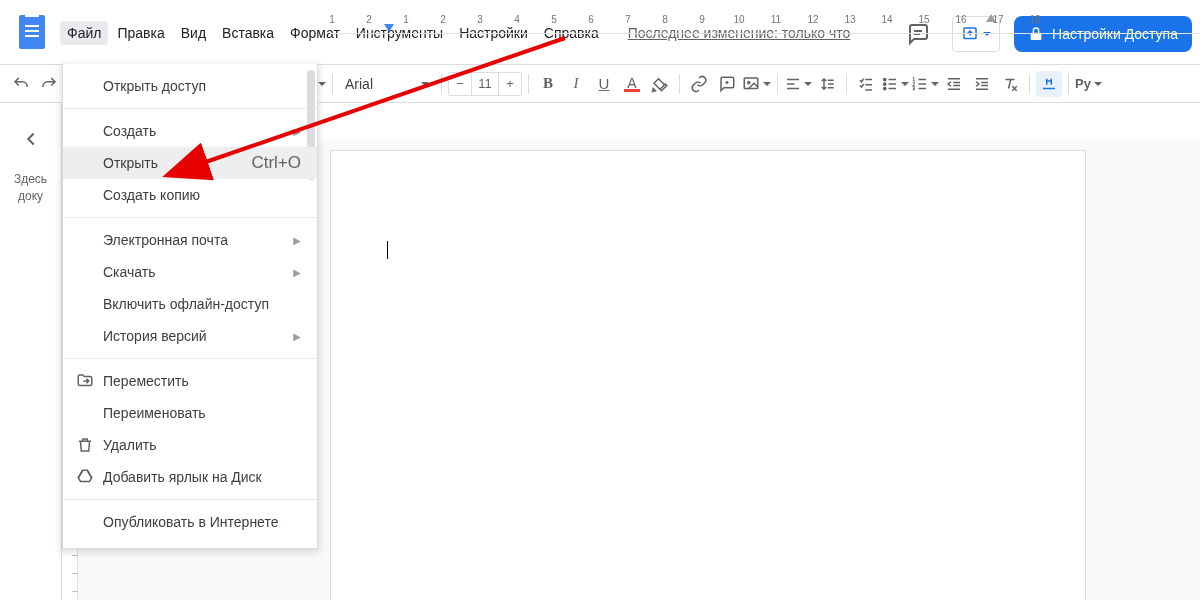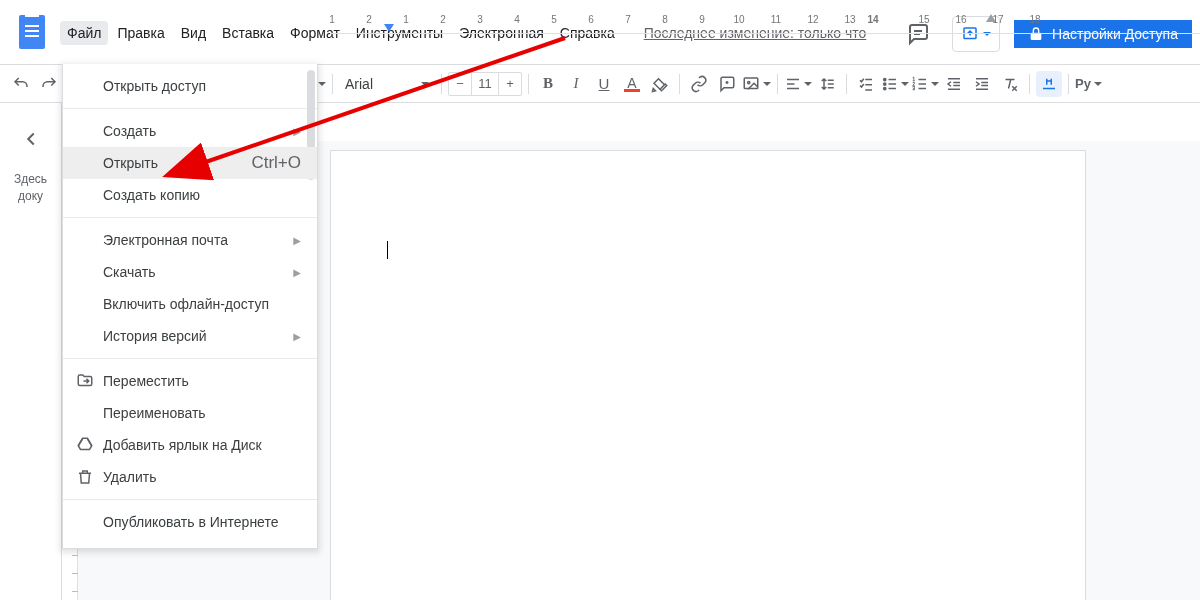--- a/index.html
+++ b/index.html
@@ -17,21 +17,21 @@
   .title-icon { width: 20px; height: 20px; color: #5f6368; display: flex; align-items: center; justify-content: center; }
 
   
   .menubar { display: flex; align-items: center; gap: 2px; padding-left: 4px; padding-top: 2px;}
   .menu-item { padding: 4px 7px; font-size: 14px; color: #202124; border-radius: 4px; cursor: pointer; }
   .menu-item.active { background: #e8eaed; }
   .last-edit { margin-left: 20px; color: #5f6368; text-decoration: underline; font-size: 14px; cursor: pointer;}
   .title-right { position: absolute; right: 8px; top: 14px; display: flex; align-items: center; gap: 14px; }
   .icon-btn { width: 40px; height: 40px; border-radius: 50%; display: flex; align-items: center; justify-content: center; color: #5f6368; cursor: pointer;}
   .present-btn { width: 48px; height: 36px; border: 1px solid #dadce0; border-radius: 4px; display: flex; align-items: center; justify-content: center; color: #1a73e8; font-weight: bold; cursor:pointer;}
-  .share-btn { height: 28px; background: #1a73e8; color: #fff; border-radius: 0; padding: 0 14px; display: flex; align-items: center; gap: 8px; font-weight: 500; font-size: 14px; cursor:pointer;}
+  .share-btn { height: 36px; background: #1a73e8; color: #fff; border-radius: 8px; padding: 0 14px; display: flex; align-items: center; gap: 8px; font-weight: 500; font-size: 14px; cursor:pointer;}
 
   .divider-h { height: 1px; background: #dadce0; width: 100%; }
 
   
   .toolbar { height: 38px; display: flex; align-items: center; gap: 2px; padding: 0 8px; border-bottom: 1px solid #dadce0; color: #5f6368; font-size: 13px; position: relative; }
   .tbtn { min-width: 26px; height: 26px; display: flex; align-items: center; justify-content: center; border-radius: 2px; cursor: pointer; color: #5f6368;}
   .tsep { width: 1px; height: 20px; background: #dadce0; margin: 0 4px; }
   .select { display: flex; align-items: center; gap: 4px; padding: 0 6px; height: 26px; cursor: pointer; font-size: 14px; color: #3c4043;}
   .font-size-box { display: flex; align-items: center; border: 1px solid #dadce0; border-radius: 2px; height: 24px;}
   .font-size-box .seg { width: 22px; display: flex; align-items: center; justify-content: center; height: 100%; }
@@ -84,21 +84,21 @@
       <div class="logo-rect"></div>
     </div>
   <div class="title-col">
     <div class="menubar">
       <span class="menu-item active">Файл</span>
       <span class="menu-item">Правка</span>
       <span class="menu-item">Вид</span>
       <span class="menu-item">Вставка</span>
       <span class="menu-item">Формат</span>
       <span class="menu-item">Инструменты</span>
-      <span class="menu-item">Электронная</span>
+      <span class="menu-item">Настройки</span>
       <span class="menu-item">Справка</span>
       <span class="last-edit">Последнее изменение: только что</span>
     </div>
   </div>
 
   <div class="title-right">
     <div class="icon-btn">
       <svg width="24" height="24" viewBox="0 0 24 24" fill="none" stroke="#5f6368" stroke-width="2">
           <path d="M21 15a2 2 0 01-2 2H8l-4 4V5a2 2 0 012-2h13a2 2 0 012 2z"></path>
           <line x1="8" y1="9" x2="16" y2="9"></line>
@@ -327,21 +327,21 @@
     <span class="num" style="left: 187px;">4</span>
     <span class="num" style="left: 224px;">5</span>
     <span class="num" style="left: 261px;">6</span>
     <span class="num" style="left: 298px;">7</span>
     <span class="num" style="left: 335px;">8</span>
     <span class="num" style="left: 372px;">9</span>
     <span class="num" style="left: 409px;">10</span>
     <span class="num" style="left: 446px;">11</span>
     <span class="num" style="left: 483px;">12</span>
     <span class="num" style="left: 520px;">13</span>
-    <span class="num" style="left: 543px; font-weight: bold;">14</span>
+    <span class="num" style="left: 557px;">14</span>
     <span class="num" style="left: 594px;">15</span>
     <span class="num" style="left: 631px;">16</span>
     <span class="num" style="left: 668px;">17</span>
     <span class="num" style="left: 705px;">18</span>
   </div>
 
 <div class="page">
   <div class="cursor-blink"></div>
 </div>
 
@@ -392,38 +392,38 @@
         <svg width="18" height="18" viewBox="0 0 24 24" fill="none" stroke="#5f6368" stroke-width="2">
           <path d="M3 6a2 2 0 012-2h4l2 2h8a2 2 0 012 2v8a2 2 0 01-2 2H5a2 2 0 01-2-2V6z"></path>
           <path d="M10 12h6M14 9l3 3-3 3"></path>
         </svg>
       </span>
       <span>Переместить</span>
     </div>
     <div class="dd-item">
       <span class="leading"></span>
       <span>Переименовать</span>
+    </div>
+    <div class="dd-item">
+      <span class="leading">
+        <svg width="18" height="18" viewBox="0 0 24 24" fill="none" stroke="#5f6368" stroke-width="2">
+          <path d="M4 7h16M9 7V4h6v3M6 7l1 13h10l1-13"></path>
+        </svg>
+      </span>
+      <span>Удалить</span>
     </div>
     <div class="dd-item">
       <span class="leading">
         <svg width="18" height="18" viewBox="0 0 24 24" fill="none" stroke="#5f6368" stroke-width="2">
           <path d="M9 3l6 0 6 10-3 5H6l-3-5L9 3z"></path>
           <path d="M9 3L3 13"></path>
           <path d="M15 3l6 10"></path>
         </svg>
       </span>
       <span>Добавить ярлык на Диск</span>
-    </div>
-    <div class="dd-item">
-      <span class="leading">
-        <svg width="18" height="18" viewBox="0 0 24 24" fill="none" stroke="#5f6368" stroke-width="2">
-          <path d="M4 7h16M9 7V4h6v3M6 7l1 13h10l1-13"></path>
-        </svg>
-      </span>
-      <span>Удалить</span>
     </div>
     <div class="dd-sep"></div>
     <div class="dd-item">
       <span class="leading"></span>
       <span>Опубликовать в Интернете</span>
     </div>
   </div>
 
 <svg class="arrow-svg" width="1200" height="600">
   <defs>

